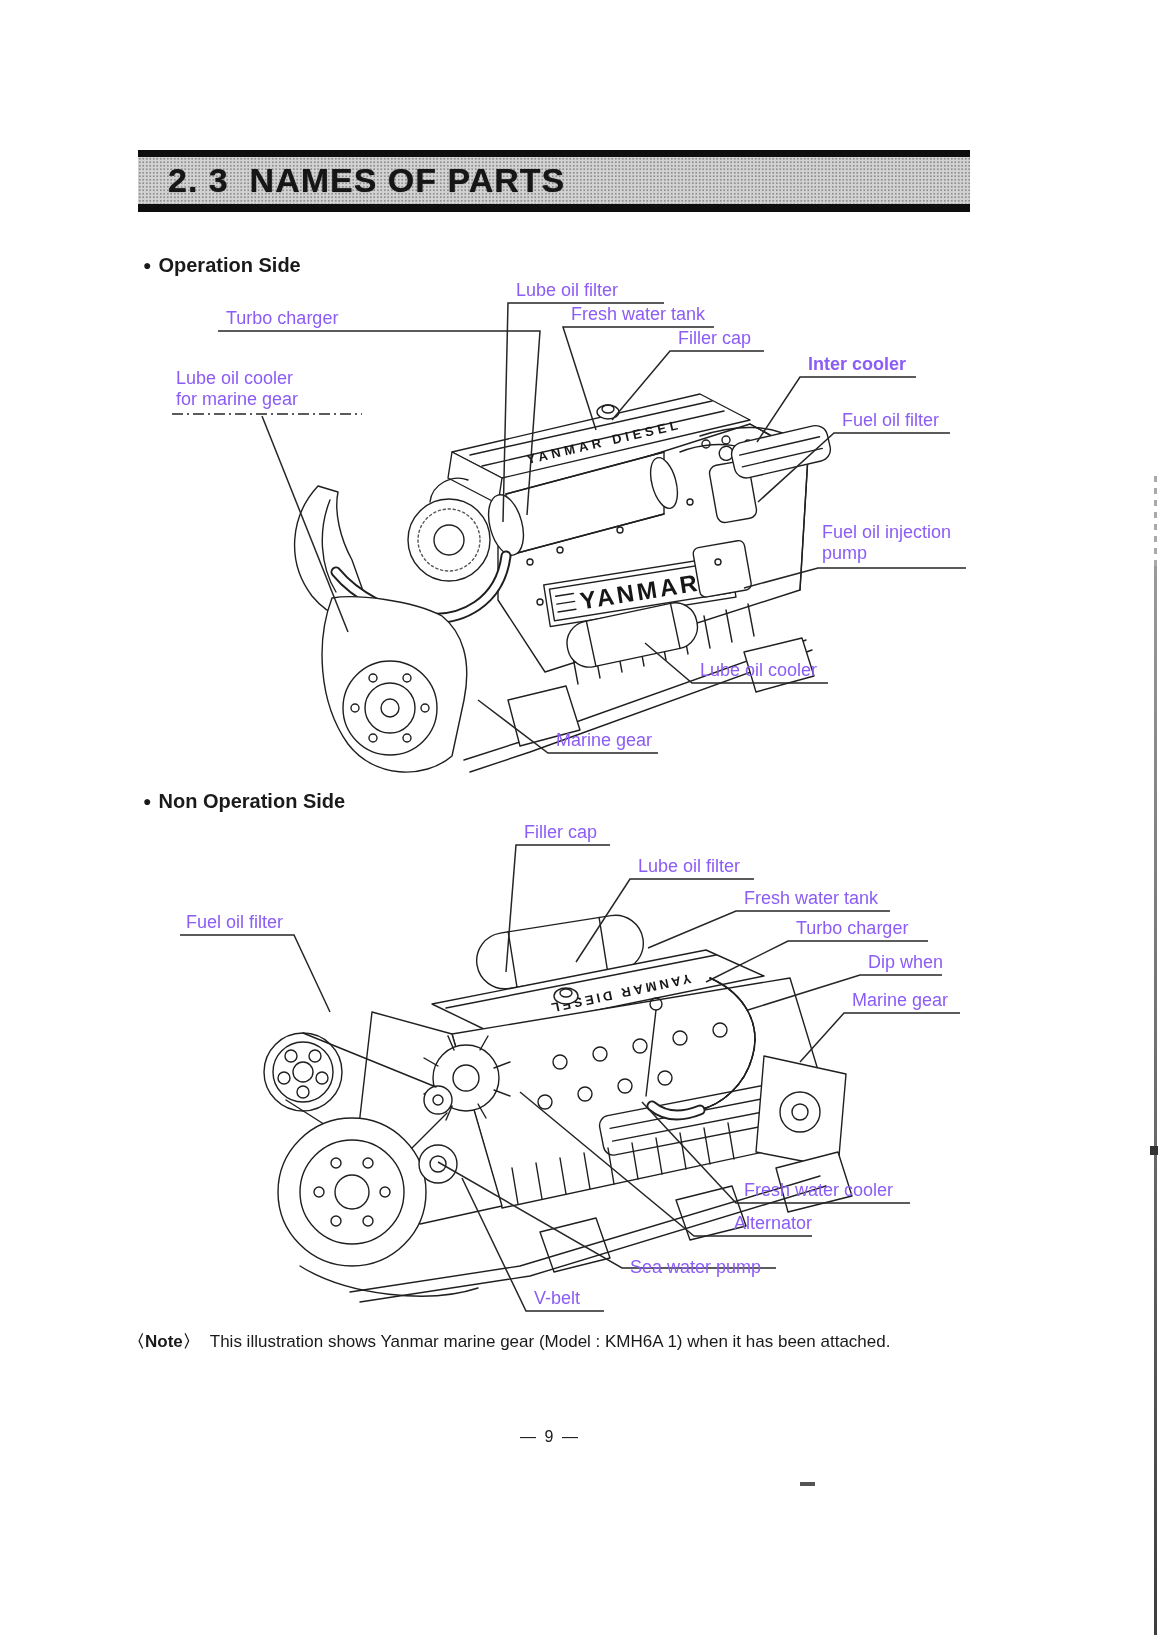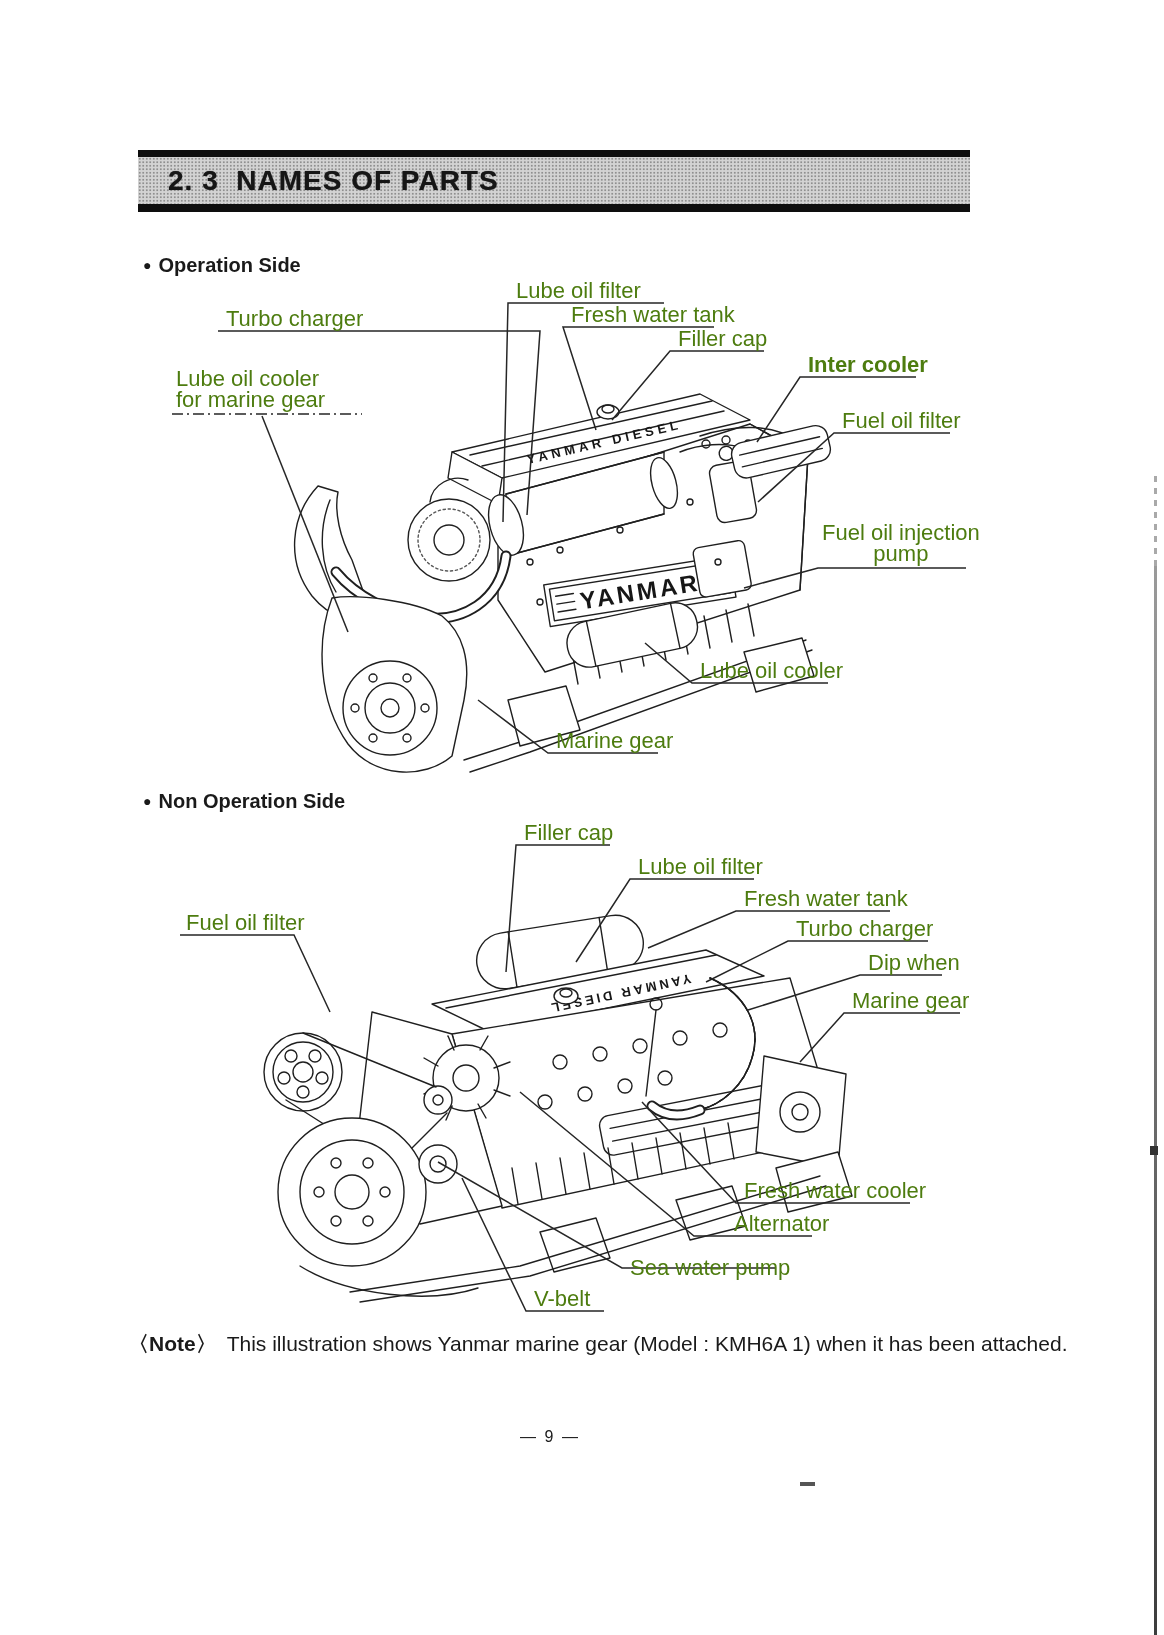--- a/index.html
+++ b/index.html
@@ -11,40 +11,40 @@
   
   .header-band{
     position:absolute; left:138px; top:150px; width:832px; height:47px;
     border-top:7px solid #0e0e0e; border-bottom:8px solid #0e0e0e;
     background-color:#d3d3d3;
     background-image:radial-gradient(circle,#8f8f8f 0.8px, rgba(0,0,0,0) 1.1px);
     background-size:3.5px 3.5px;
   }
   .header-band .title{
     position:absolute; left:30px; top:0; line-height:47px;
-    font-size:28px; font-weight:bold; letter-spacing:1px; color:#161616;
+    font-size:34px; font-weight:bold; letter-spacing:1px; color:#161616;
     text-shadow:0 0 1px #444; white-space:pre;
   }
   
   .sec-heading{position:absolute; font-size:20px; font-weight:bold; white-space:nowrap;}
   .sec-heading .bullet{font-size:14px; vertical-align:2px; margin-right:7px;}
   
-  .lbl{position:absolute; font-size:22px; line-height:21px; white-space:nowrap; color:#4d7c0f;}
+  .lbl{position:absolute; font-size:18px; line-height:21px; white-space:nowrap; color:#8b5cf6;}
   .lbl.two{white-space:pre-line;}
   
   svg.canvas{position:absolute; left:0; top:0;}
   .eng *{stroke:#1f1f1f; stroke-width:1.4; fill:none; stroke-linecap:round; stroke-linejoin:round;}
   .eng .w{fill:#ffffff;}
   .eng .thick{stroke-width:11;}
   .eng .core{stroke:#ffffff; stroke-width:7;}
   .eng text{fill:#161616; stroke:none; font-family:"Liberation Sans",sans-serif; font-weight:bold;}
   .leaders polyline, .leaders line{stroke:#262626; stroke-width:1.5; fill:none;}
   .leaders .dashdot{stroke-dasharray:11 4 2 4;}
   
-  .note{position:absolute; left:128px; top:1330px; width:960px; font-size:21px;}
+  .note{position:absolute; left:128px; top:1330px; width:960px; font-size:17px;}
   .note .prefix{font-weight:bold; margin-right:10px;}
   .page-number{position:absolute; left:495px; top:1428px; width:110px; text-align:center; font-size:16px; letter-spacing:2px;}
   
   .edge-dashed{position:absolute; left:1154px; top:476px; width:3px; height:90px;
     background:repeating-linear-gradient(to bottom,#a9a9a9 0 6px, rgba(0,0,0,0) 6px 12px);}
   .edge-solid{position:absolute; left:1154px; top:566px; width:3px; height:1069px;
     background:linear-gradient(to bottom,#9a9a9a,#3d3d3d);}
   .edge-blob{position:absolute; left:1150px; top:1146px; width:8px; height:9px; background:#333;}
   .stray-dash{position:absolute; left:800px; top:1482px; width:15px; height:4px; background:#555;}
 </style>
@@ -304,21 +304,21 @@
   </div>
 
   <div class="lbl" style="left:516px; top:280px;">Lube oil filter</div>
   <div class="lbl" style="left:226px; top:308px;">Turbo charger</div>
   <div class="lbl" style="left:571px; top:304px;">Fresh water tank</div>
   <div class="lbl" style="left:678px; top:328px;">Filler cap</div>
   <div class="lbl" style="left:808px; top:354px;font-weight:bold;">Inter cooler</div>
   <div class="lbl" style="left:842px; top:410px;">Fuel oil filter</div>
   <div class="lbl two" style="left:176px; top:368px;">Lube oil cooler
 for marine gear</div>
-  <div class="lbl two" style="left:822px; top:522px;text-align:center;">Fuel oil injection
+  <div class="lbl two" style="left:822px; top:522px;">Fuel oil injection
 pump</div>
   <div class="lbl" style="left:700px; top:660px;">Lube oil cooler</div>
   <div class="lbl" style="left:556px; top:730px;">Marine gear</div>
 
   <div class="lbl" style="left:524px; top:822px;">Filler cap</div>
   <div class="lbl" style="left:638px; top:856px;">Lube oil filter</div>
   <div class="lbl" style="left:744px; top:888px;">Fresh water tank</div>
   <div class="lbl" style="left:796px; top:918px;">Turbo charger</div>
   <div class="lbl" style="left:868px; top:952px;">Dip when</div>
   <div class="lbl" style="left:852px; top:990px;">Marine gear</div>

